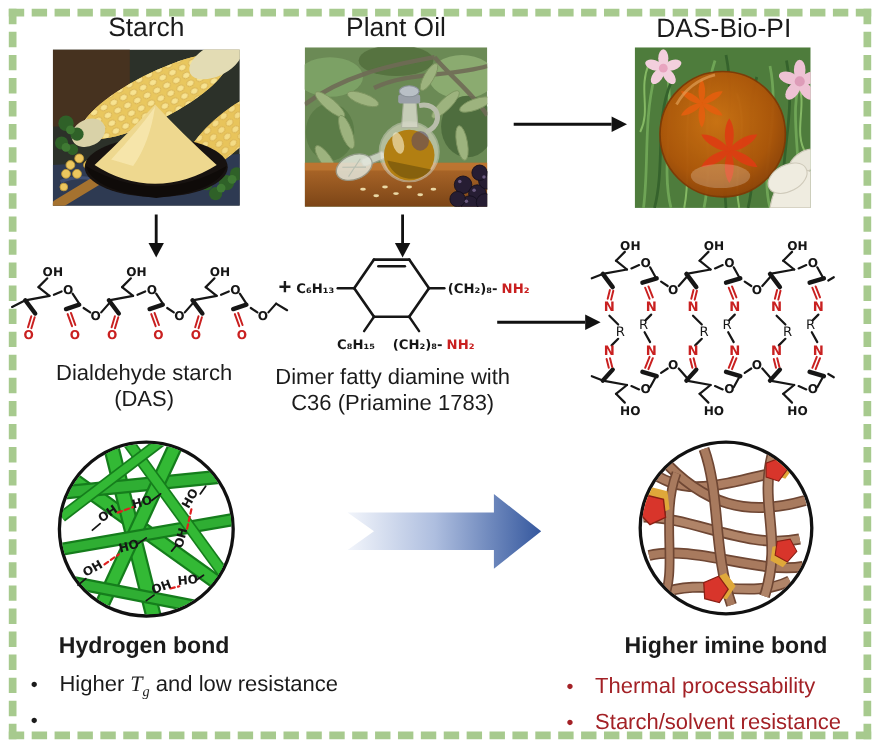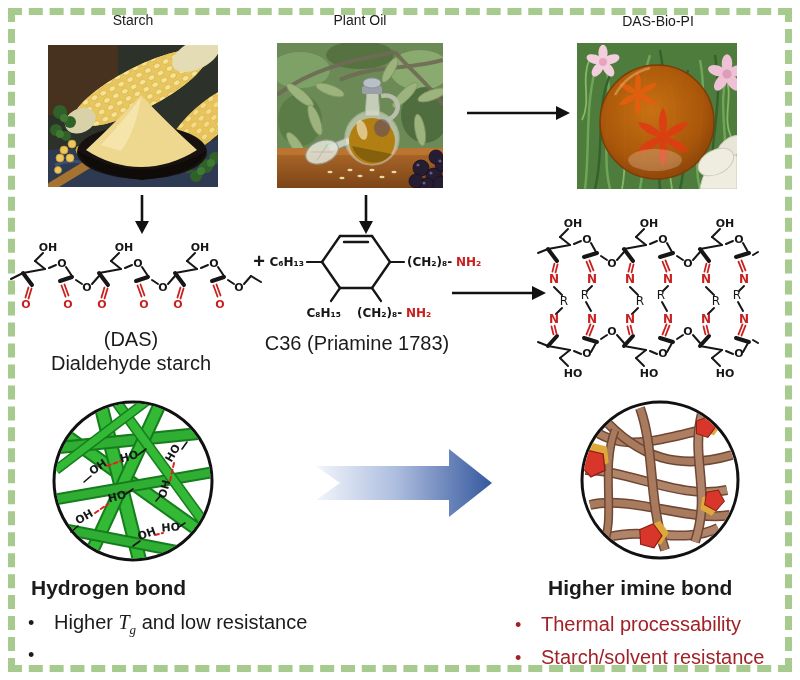--- a/index.html
+++ b/index.html
@@ -1,22 +1,22 @@
 <!DOCTYPE html>
 <html><head>
 <meta charset="utf-8">
 <style>
   html,body{margin:0;padding:0;}
   body{width:800px;height:680px;position:relative;background:#ffffff;
        font-family:"Liberation Sans","DejaVu Sans",sans-serif;overflow:hidden;color:#1b1b1b;}
   .abs{position:absolute;}
   #border-frame{left:8px;top:8px;right:8px;bottom:8px;border:7px dashed #a7ca8e;pointer-events:none;}
-  .toplabel{font-size:14px;text-align:center;}
+  .toplabel{font-size:24px;text-align:center;}
   .cap{font-size:20px;line-height:24px;text-align:center;}
-  .capb{font-size:21px;font-weight:bold;}
+  .capb{font-size:21px;font-weight:bold;text-align:center;}
   .plus{font-size:20px;font-weight:600;text-align:center;}
   .bullet{font-size:20px;display:flex;align-items:baseline;}
   .bullet .dot{width:26px;text-align:left;font-size:18px;}
   .bullet sub{font-size:13px;}
   .bullet i{font-family:"Liberation Serif","DejaVu Serif",serif;}
   .red{color:#a32126;}
   svg text{font-family:"DejaVu Sans","Liberation Sans",sans-serif;}
 </style>
 </head>
 <body>
@@ -557,24 +557,25 @@
   </g>
 </svg>
 
 <div class="abs toplabel" style="left:53px;top:12px;width:160px;">Starch</div>
 <div class="abs toplabel" style="left:280px;top:12px;width:160px;">Plant Oil</div>
 <div class="abs toplabel" style="left:568px;top:13px;width:180px;">DAS-Bio-PI</div>
 
 <div class="abs plus" style="left:246px;top:250px;width:26px;">+</div>
 
 <div class="abs cap" style="left:31px;top:327px;width:200px;">
+  <div>Dialdehyde starch</div>
   <div>(DAS)</div>
-  <div>Dialdehyde starch</div>
 </div>
 <div class="abs cap" style="left:237px;top:331px;width:240px;">
+  <div>Dimer fatty diamine with</div>
   <div>C36 (Priamine 1783)</div>
 </div>
 
 <div class="abs capb" style="left:31px;top:576px;width:200px;">Hydrogen bond</div>
 <div class="abs capb" style="left:548px;top:576px;width:224px;">Higher imine bond</div>
 
 <div class="abs bullet" style="left:28px;top:611px;width:430px;">
   <span class="dot">•</span>
   <span><span>Higher </span><i>T</i><sub><i>g</i></sub><span> and low resistance</span></span>
 </div>

